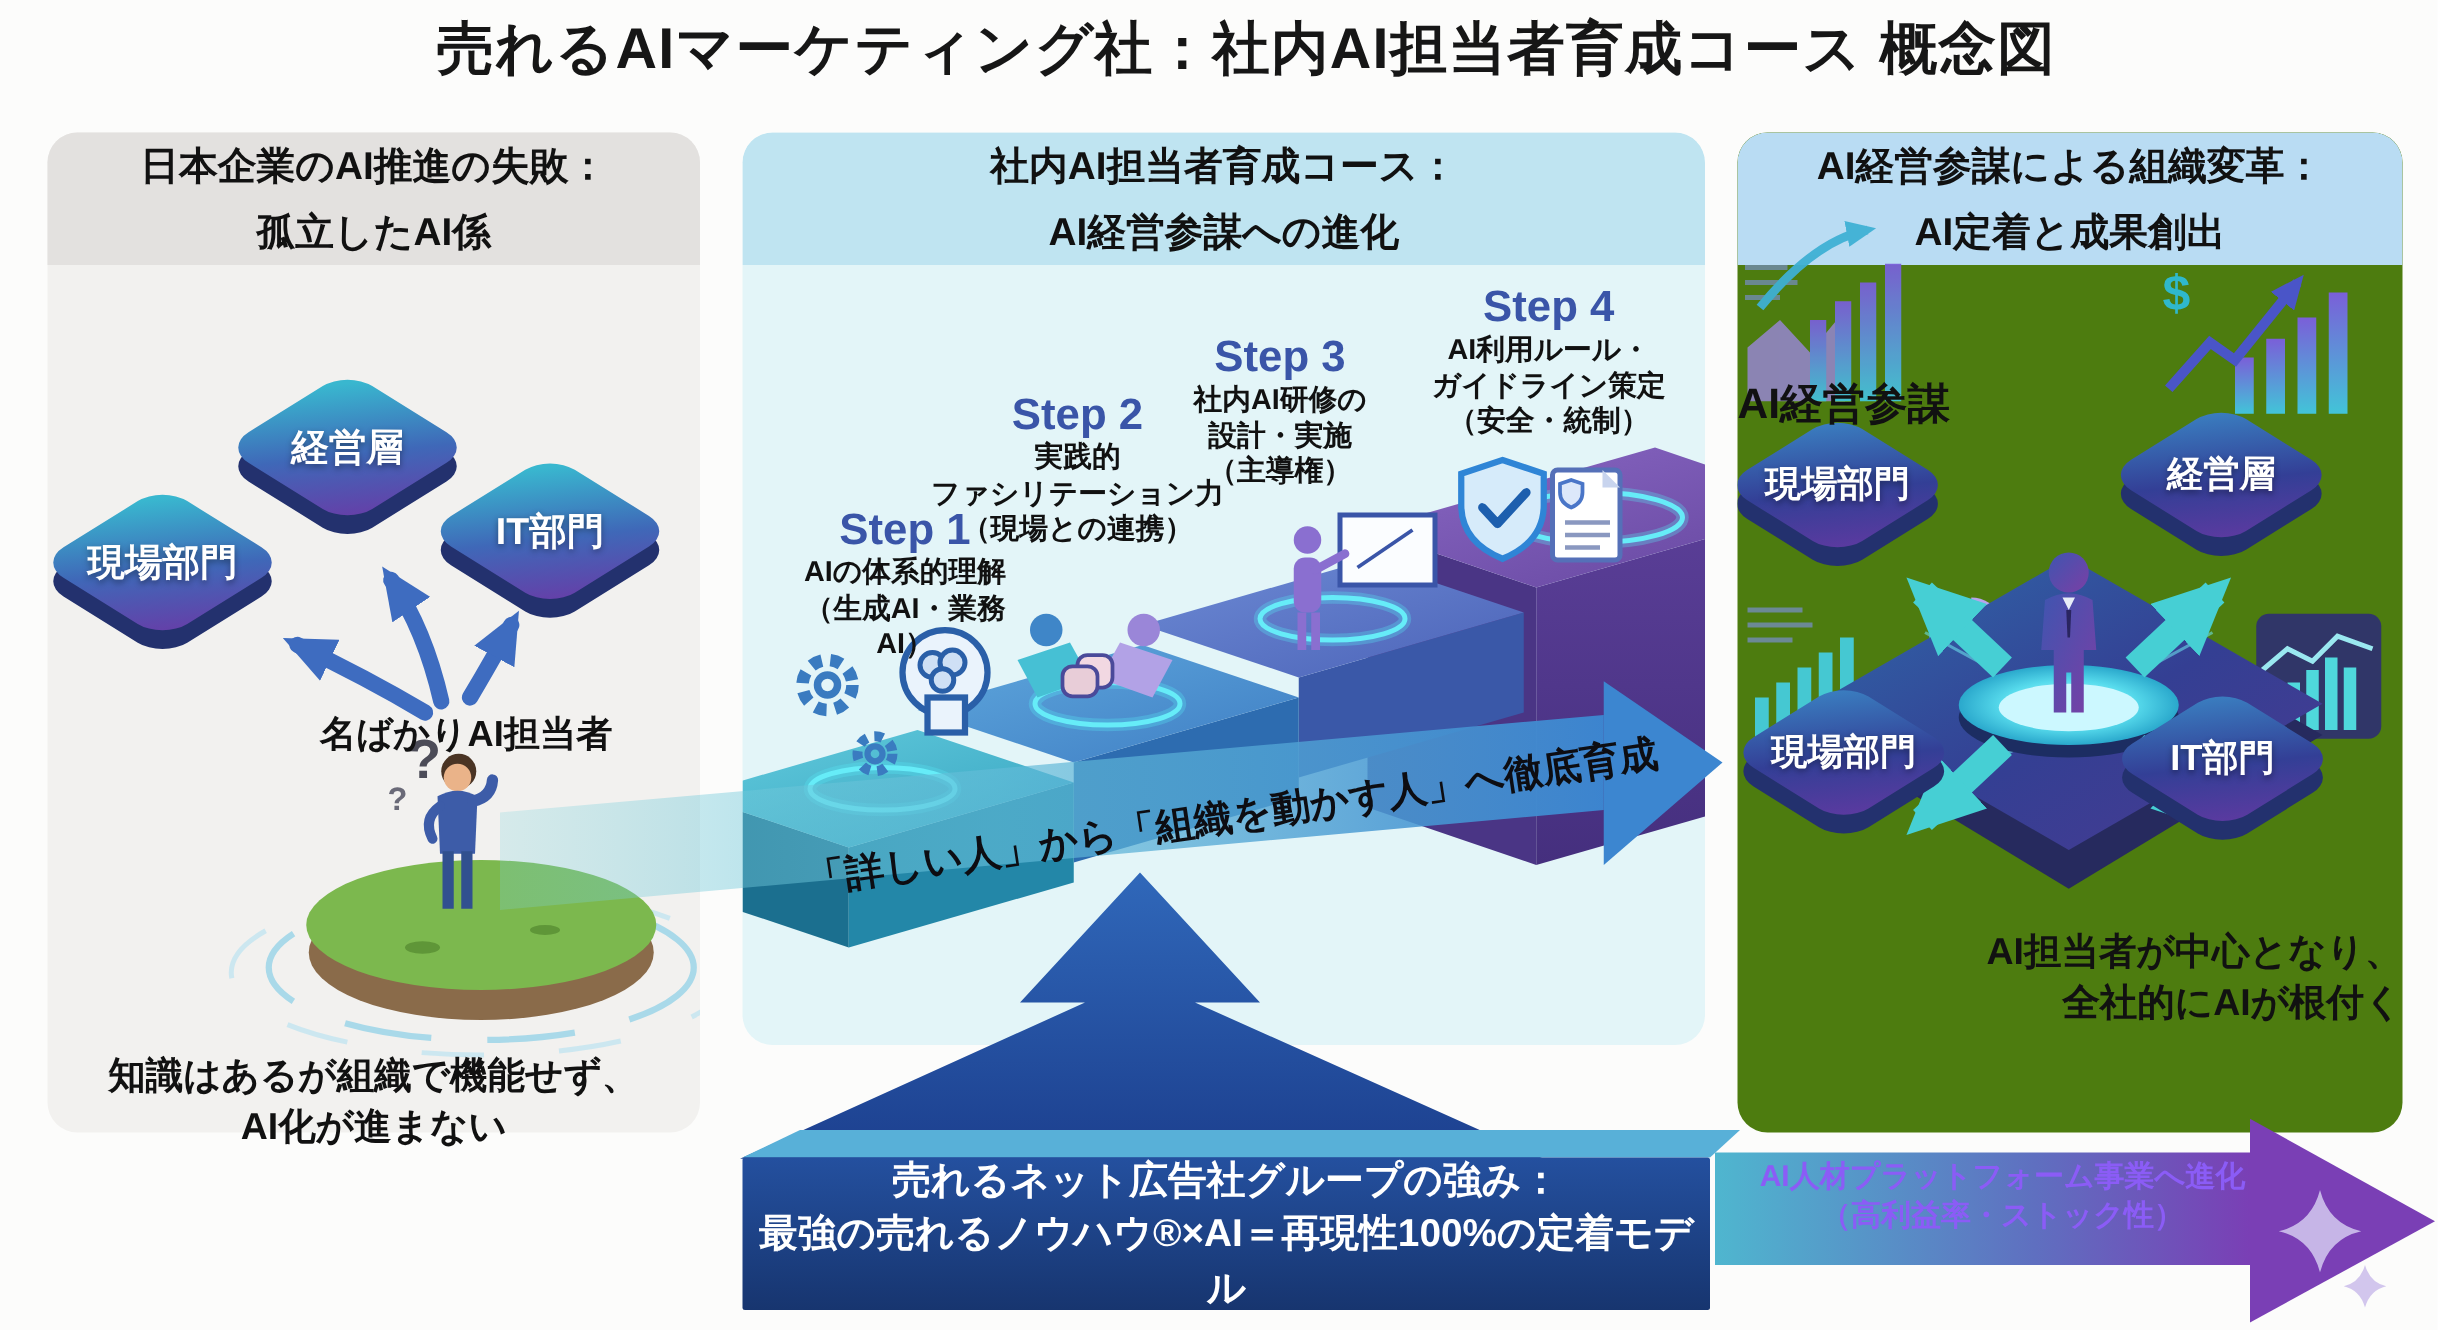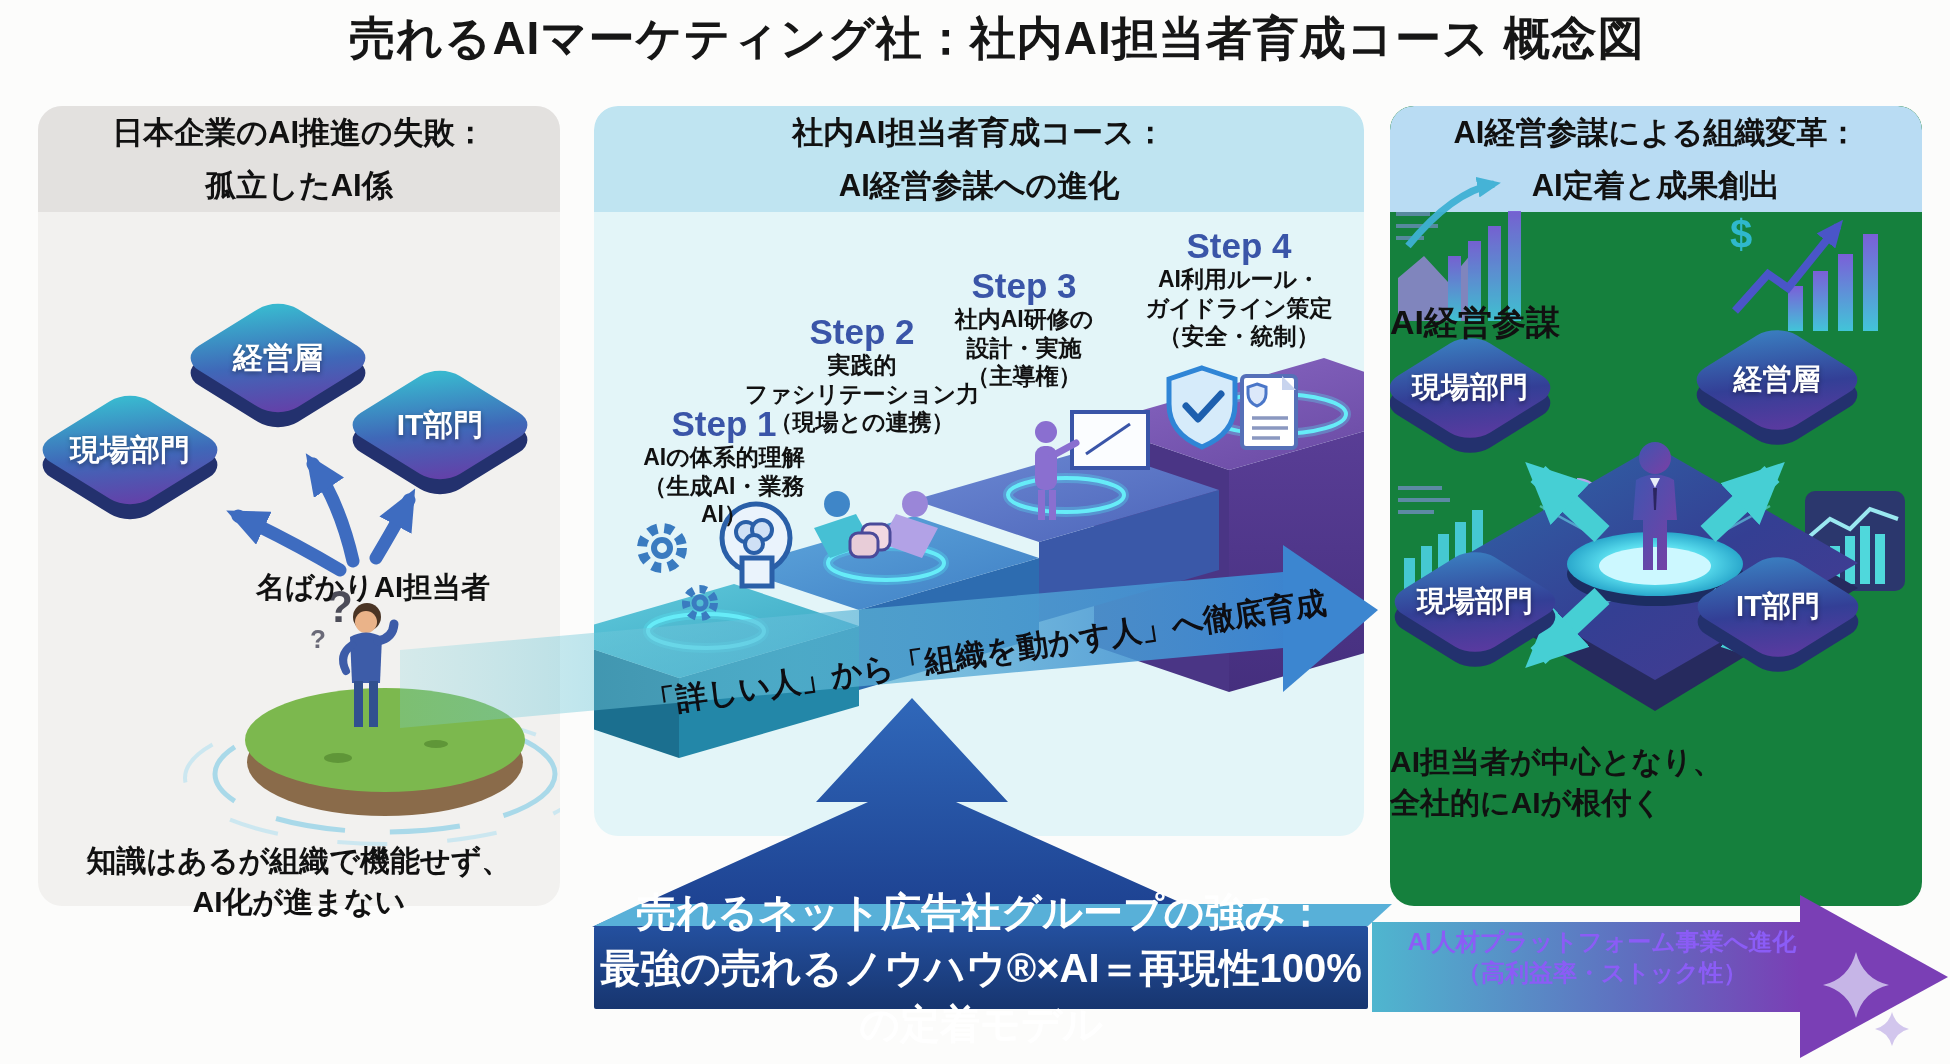--- a/index.html
+++ b/index.html
@@ -4,38 +4,38 @@
 <style>
   html,body{margin:0;padding:0;background:#ffffff;}
   .canvas{position:relative;width:1950px;height:1064px;background:#fcfcfb;overflow:hidden;
           font-family:"Liberation Sans","DejaVu Sans",sans-serif;color:#111;padding-left:44px;}
   .abs{position:absolute;}
   .ctr{display:flex;flex-direction:column;align-items:center;justify-content:center;text-align:center;}
   .title{left:0;right:0;top:8px;font-size:46px;font-weight:bold;text-align:center;color:#161616;letter-spacing:1px;}
   .panel{border-radius:24px;}
   .p-left{left:38px;top:106px;width:522px;height:800px;background:#f2f1ef;}
   .p-mid{left:594px;top:106px;width:770px;height:730px;background:#e3f5f8;}
-  .p-right{left:1390px;top:106px;width:532px;height:800px;background:#15803d;}
+  .p-right{left:1390px;top:106px;width:532px;height:800px;background:#4d7c0f;}
   .phead{left:0;right:0;top:0;height:106px;border-radius:24px 24px 0 0;font-weight:bold;font-size:31px;line-height:1.28;gap:13px;}
   .ph-left{background:#e3e1df;}
   .ph-mid{background:#bfe4f1;}
   .ph-right{background:#b9dcf3;}
   .dia{position:absolute;}
   .dia .b,.dia .s{position:absolute;inset:0;border-radius:28px;}
   .dia .b{transform:translateY(15px) scaleY(0.62) rotate(45deg);background:#23316e;}
   .dia .s{transform:scaleY(0.62) rotate(45deg);}
   .g1{background:linear-gradient(125deg,#39b7cf 8%,#3f68b8 55%,#653fa8 96%);}
   .g2{background:linear-gradient(125deg,#3a7ec0 5%,#333f96 55%,#5b3aa0 95%);}
   .dia .lbl{position:absolute;inset:0;display:flex;align-items:center;justify-content:center;
             color:#fff;font-weight:bold;font-size:30px;text-shadow:0 2px 5px rgba(0,0,0,.4);white-space:nowrap;}
   .steplabel{font-weight:bold;color:#3a55a8;font-size:35px;line-height:1.05;}
   .steptext{font-weight:bold;color:#111;font-size:23px;line-height:1.25;}
   .blocktext{font-weight:bold;color:#111;font-size:30px;line-height:1.35;}
-  .banner{left:594px;top:926px;width:774px;height:83px;background:linear-gradient(180deg,#24509f,#17356f);
-          z-index:6;color:#fff;font-weight:bold;font-size:40px;line-height:1.4;border-radius:2px;}
+  .banner{left:594px;top:926px;width:774px;height:122px;background:linear-gradient(180deg,#24509f,#17356f);
+          z-index:6;color:#fff;font-weight:bold;font-size:31px;line-height:1.4;border-radius:2px;}
   .ribbontext{left:615px;top:688px;width:750px;text-align:center;font-weight:bold;font-size:31px;color:#0d0d12;
               transform:rotate(-8.5deg);transform-origin:left center;z-index:7;white-space:nowrap;}
   .rarrowtext{left:1392px;top:926px;width:420px;z-index:7;color:#8b5cf6;font-weight:bold;font-size:24px;line-height:1.3;}
   .overlay{left:0;top:0;width:1950px;height:1064px;z-index:5;pointer-events:none;}
   .insvg{position:absolute;inset:0;}
 </style>
 </head>
 <body>
 
 <div class="canvas">
@@ -355,21 +355,21 @@
       <div class="lbl" style="font-size:29px;">現場部門</div>
     </div>
     <div class="dia" style="left:323px;top:436px;width:130px;height:130px;">
       <div class="b"></div>
         <div class="s g2"></div>
       <div class="lbl" style="font-size:29px;">IT部門</div>
     </div>
 
     <div class="abs" style="left:0;right:0;top:194px;font-weight:bold;font-size:34px;">AI経営参謀</div>
 
-    <div class="abs blocktext" style="left:0;right:0;top:636px;text-align:left;">
+    <div class="abs blocktext" style="left:0;right:0;top:636px;text-align:right;">
       <div>AI担当者が中心となり、</div>
       <div>全社的にAIが根付く</div>
     </div>
   </div>
 
   <svg class="abs overlay" viewBox="0 0 1950 1064">
     <defs>
       <linearGradient id="ribG" x1="0" y1="0" x2="1" y2="0">
         <stop offset="0" stop-color="#7fd4dc" stop-opacity="0.25"></stop>
         <stop offset="0.45" stop-color="#62bcd8" stop-opacity="0.65"></stop>

